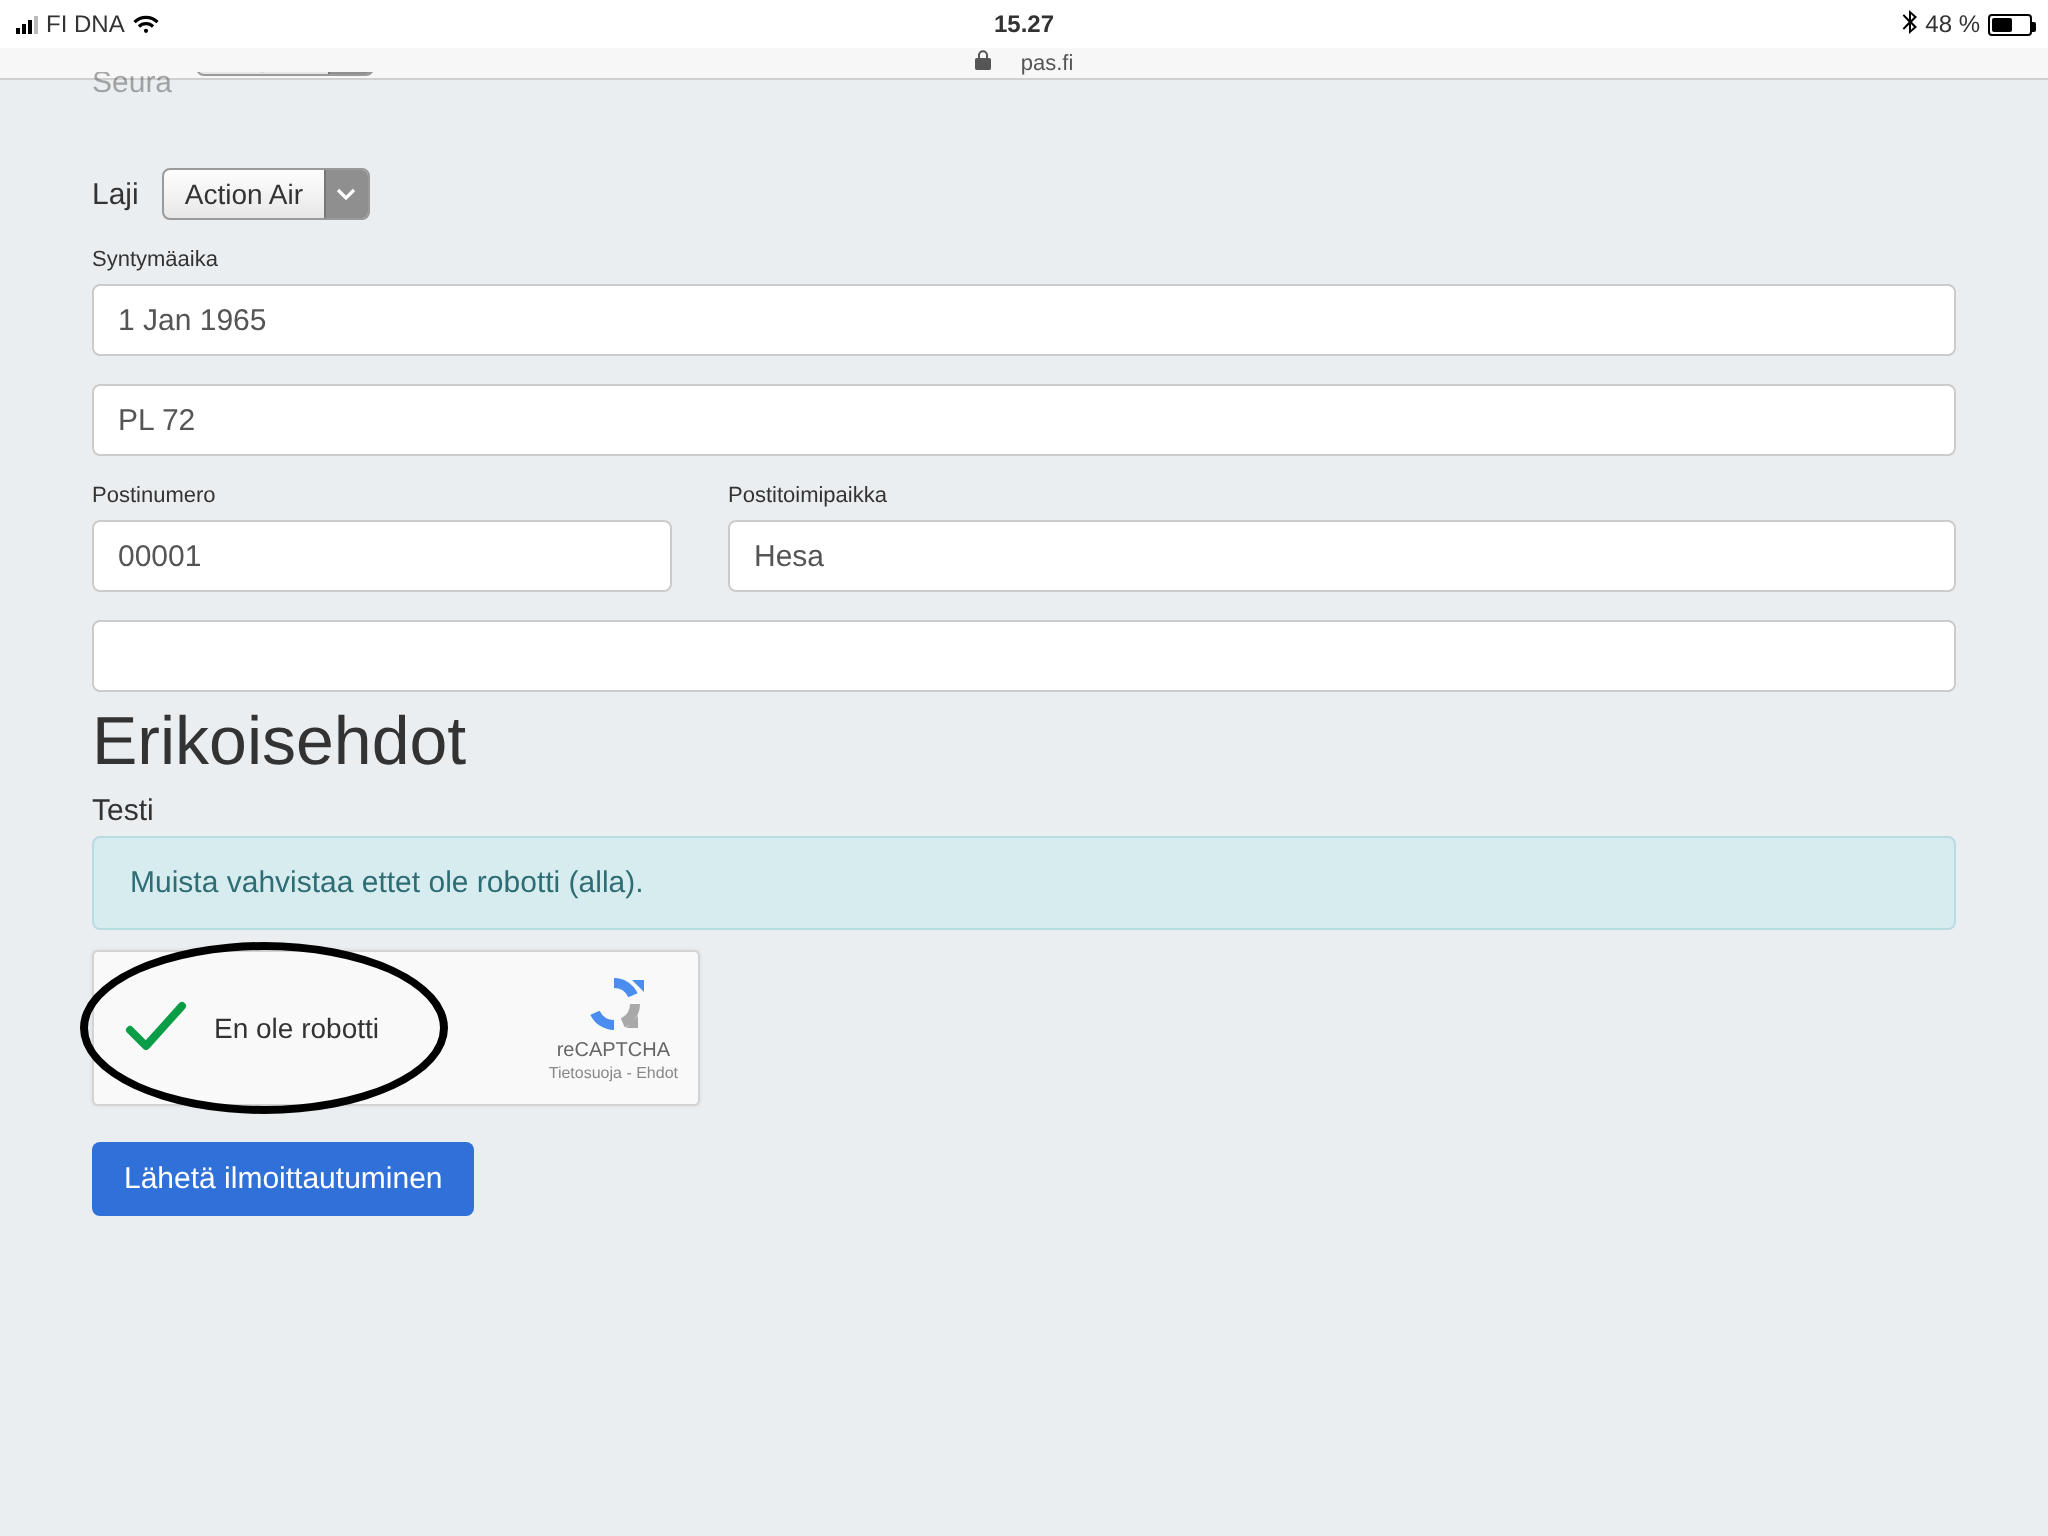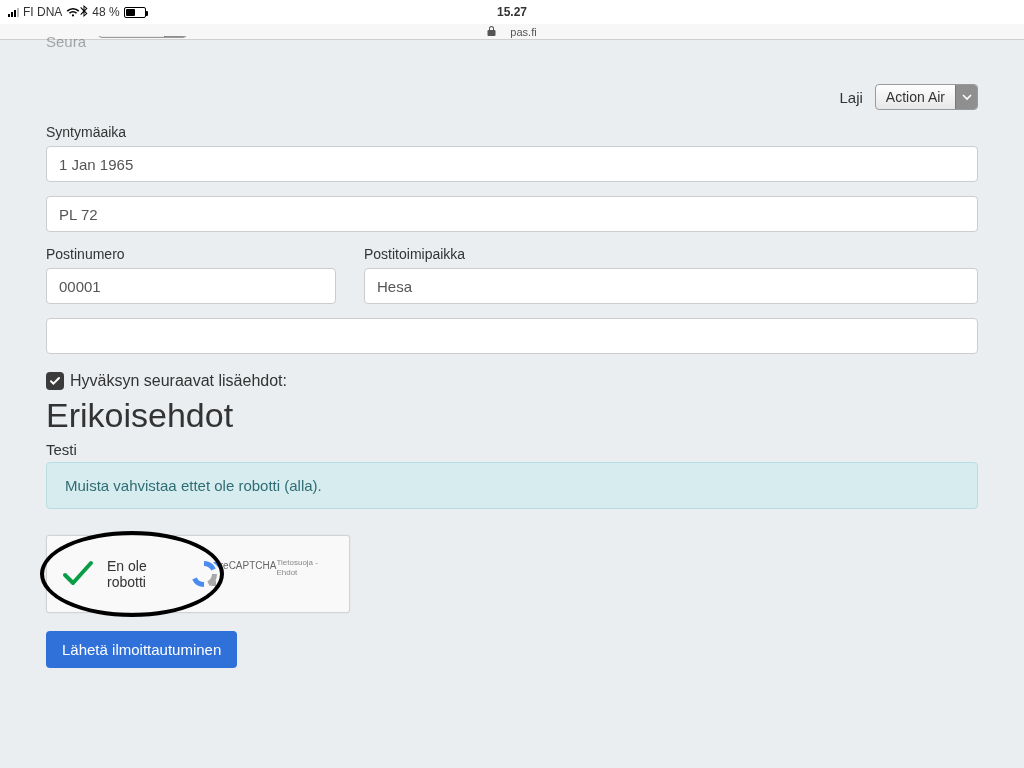--- a/index.html
+++ b/index.html
@@ -1,38 +1,38 @@
 <!DOCTYPE html>
 <html><head>
 <meta charset="utf-8">
 <style>
   * { box-sizing: border-box; margin: 0; padding: 0; }
   html, body { width: 1024px; height: 768px; font-family: -apple-system, "Helvetica Neue", Arial, sans-serif; background:#eaeef0; color:#333; overflow:hidden;}
   
-  .statusbar { position:relative; width:100%; height:20px; background:#fff; font-size:12px; display:flex; align-items:center; justify-content:flex-start; padding:12px 8px; }
+  .statusbar { position:relative; width:100%; height:20px; background:#fff; font-size:12px; display:flex; align-items:center; justify-content:space-between; padding:12px 8px; }
   .sb-left, .sb-right { display:flex; align-items:center; gap:4px; }
   .sb-center { position:absolute; left:50%; transform:translateX(-50%); font-weight:600; font-size:12px;}
   .signal-bars { display:flex; align-items:flex-end; gap:1px; height:10px;}
   .signal-bars span { width:2px; background:#000; display:block;}
   .signal-bars span:nth-child(1){height:3px;}
   .signal-bars span:nth-child(2){height:5px;}
   .signal-bars span:nth-child(3){height:7px;}
   .signal-bars span:nth-child(4){height:9px; background:#bbb;}
   .wifi-icon svg{display:block;}
   .battery { display:flex; align-items:center; gap:2px;}
   .battery-body{ width:22px; height:11px; border:1px solid #000; border-radius:2px; position:relative;}
   .battery-body::after{content:""; position:absolute; right:-3px; top:3px; width:2px; height:5px; background:#000; border-radius:0 1px 1px 0;}
   .battery-fill{ position:absolute; left:1px; top:1px; bottom:1px; width:48%; background:#000; border-radius:1px;}
   
   .addressbar { width:100%; height:16px; background:#f7f7f7; border-bottom:1px solid #d0d0d0; display:flex; align-items:center; justify-content:center; font-size:11px; color:#555; gap:14px;}
   .lock-icon{font-size:10px;}
   
   .page { padding: 0 46px 20px 46px; }
   .row { margin-top:14px; }
-  .label { font-size:14px; color:#333; margin-bottom:6px; display:block;}
+  .label { font-size:11px; color:#333; margin-bottom:6px; display:block;}
   .label-inline { font-size:15px; color:#333; margin-right:6px;}
   .text-input, .text-display {
     width:100%; height:36px; border:1px solid #ccc; border-radius:4px; background:#fff;
     padding:0 12px; font-size:15px; color:#555; display:flex; align-items:center;text-align:right;
   }
   .two-col{ display:flex; gap:28px;}
   .col-a{ flex:0 0 290px;}
   .col-b{ flex:1 1 auto;}
   .select-row{ display:flex; align-items:center; gap:6px;}
   .select-box{
@@ -47,30 +47,30 @@
   .checkbox{
     width:18px; height:18px; border-radius:4px; background:#3b3b3b; display:flex; align-items:center; justify-content:center;
   }
   .checkbox svg{width:12px;height:12px;}
   h1.special{ font-size:34px; font-weight:400; color:#333; margin-top:6px;}
   .subtext{ font-size:15px; margin-top:6px;}
   .info-banner{
     margin-top:4px; background:#d7ecef; border:1px solid #b8dde1; color:#2f6d74;
     border-radius:4px; padding:14px 18px; font-size:15px;
   }
-  .recaptcha-wrap{ margin-top:26px; position:relative; width:304px;border-radius:20px;}
+  .recaptcha-wrap{ margin-top:10px; position:relative; width:304px;border-radius:20px;}
   .recaptcha{
     width:304px; height:78px; border:1px solid #d3d3d3; border-radius:3px; background:#f9f9f9;
     display:flex; align-items:center; justify-content:space-between; padding:0 10px 0 14px;
     box-shadow:0 0 2px rgba(0,0,0,0.08);
   }
   .rc-left{ display:flex; align-items:center; gap:12px;}
   .rc-check svg{ width:34px; height:34px; display:block;}
   .rc-text{ font-size:14px; color:#333;}
-  .rc-right{ display:flex; flex-direction:row; font-size:9px; color:#777; line-height:1.2;}
+  .rc-right{ display:flex; flex-direction:column; align-items:center; font-size:9px; color:#777; line-height:1.2;}
   .rc-right .brand{ font-size:10px; color:#666; margin-top:2px;}
   .rc-right .links{ font-size:8px; color:#888;}
   .rc-logo svg{width:32px;height:32px;display:block;}
   .circle-highlight{
     position:absolute; left:-6px; top:-4px; width:184px; height:86px;
     border:4px solid #000; border-radius:50%; pointer-events:none;
   }
   .submit-btn{
     margin-top:18px; background:#3071d9; color:#fff; border:none; border-radius:4px;
     padding:10px 16px; font-size:15px; cursor:pointer;
@@ -134,21 +134,21 @@
       <span class="sel-text">PAS</span>
       <span class="sel-btn">
         <svg viewBox="0 0 10 10">
             <path d="M1 3l4 4 4-4" stroke="#fff" stroke-width="1.6" fill="none"></path>
           </svg>
       </span>
     </span>
   </div>
 
   
-  <div class="row select-row" style="margin-top:34px;justify-content:flex-end;">
+  <div class="row select-row" style="margin-top:34px;">
     <span class="label-inline">Laji</span>
     <span class="select-box">
       <span class="sel-text">Action Air</span>
       <span class="sel-btn">
         <svg viewBox="0 0 10 10">
             <path d="M1 3l4 4 4-4" stroke="#fff" stroke-width="1.6" fill="none"></path>
           </svg>
       </span>
     </span>
   </div>
@@ -185,28 +185,20 @@
   </div>
 
   
   <div class="row">
     <div class="text-display">
       <span></span>
     </div>
   </div>
 
   
-  <div class="checkbox-row">
-    <span class="checkbox">
-      <svg viewBox="0 0 12 12">
-          <path d="M2 6.2l2.4 2.4L10 3" stroke="#fff" stroke-width="2" fill="none" stroke-linecap="round"></path>
-        </svg>
-    </span>
-    <span>Hyväksyn seuraavat lisäehdot:</span>
-  </div>
 
   <h1 class="special">Erikoisehdot</h1>
   <div class="subtext">Testi</div>
 
   <div class="info-banner">Muista vahvistaa ettet ole robotti (alla).</div>
 
   
   <div class="recaptcha-wrap">
     <div class="recaptcha">
       <div class="rc-left">

